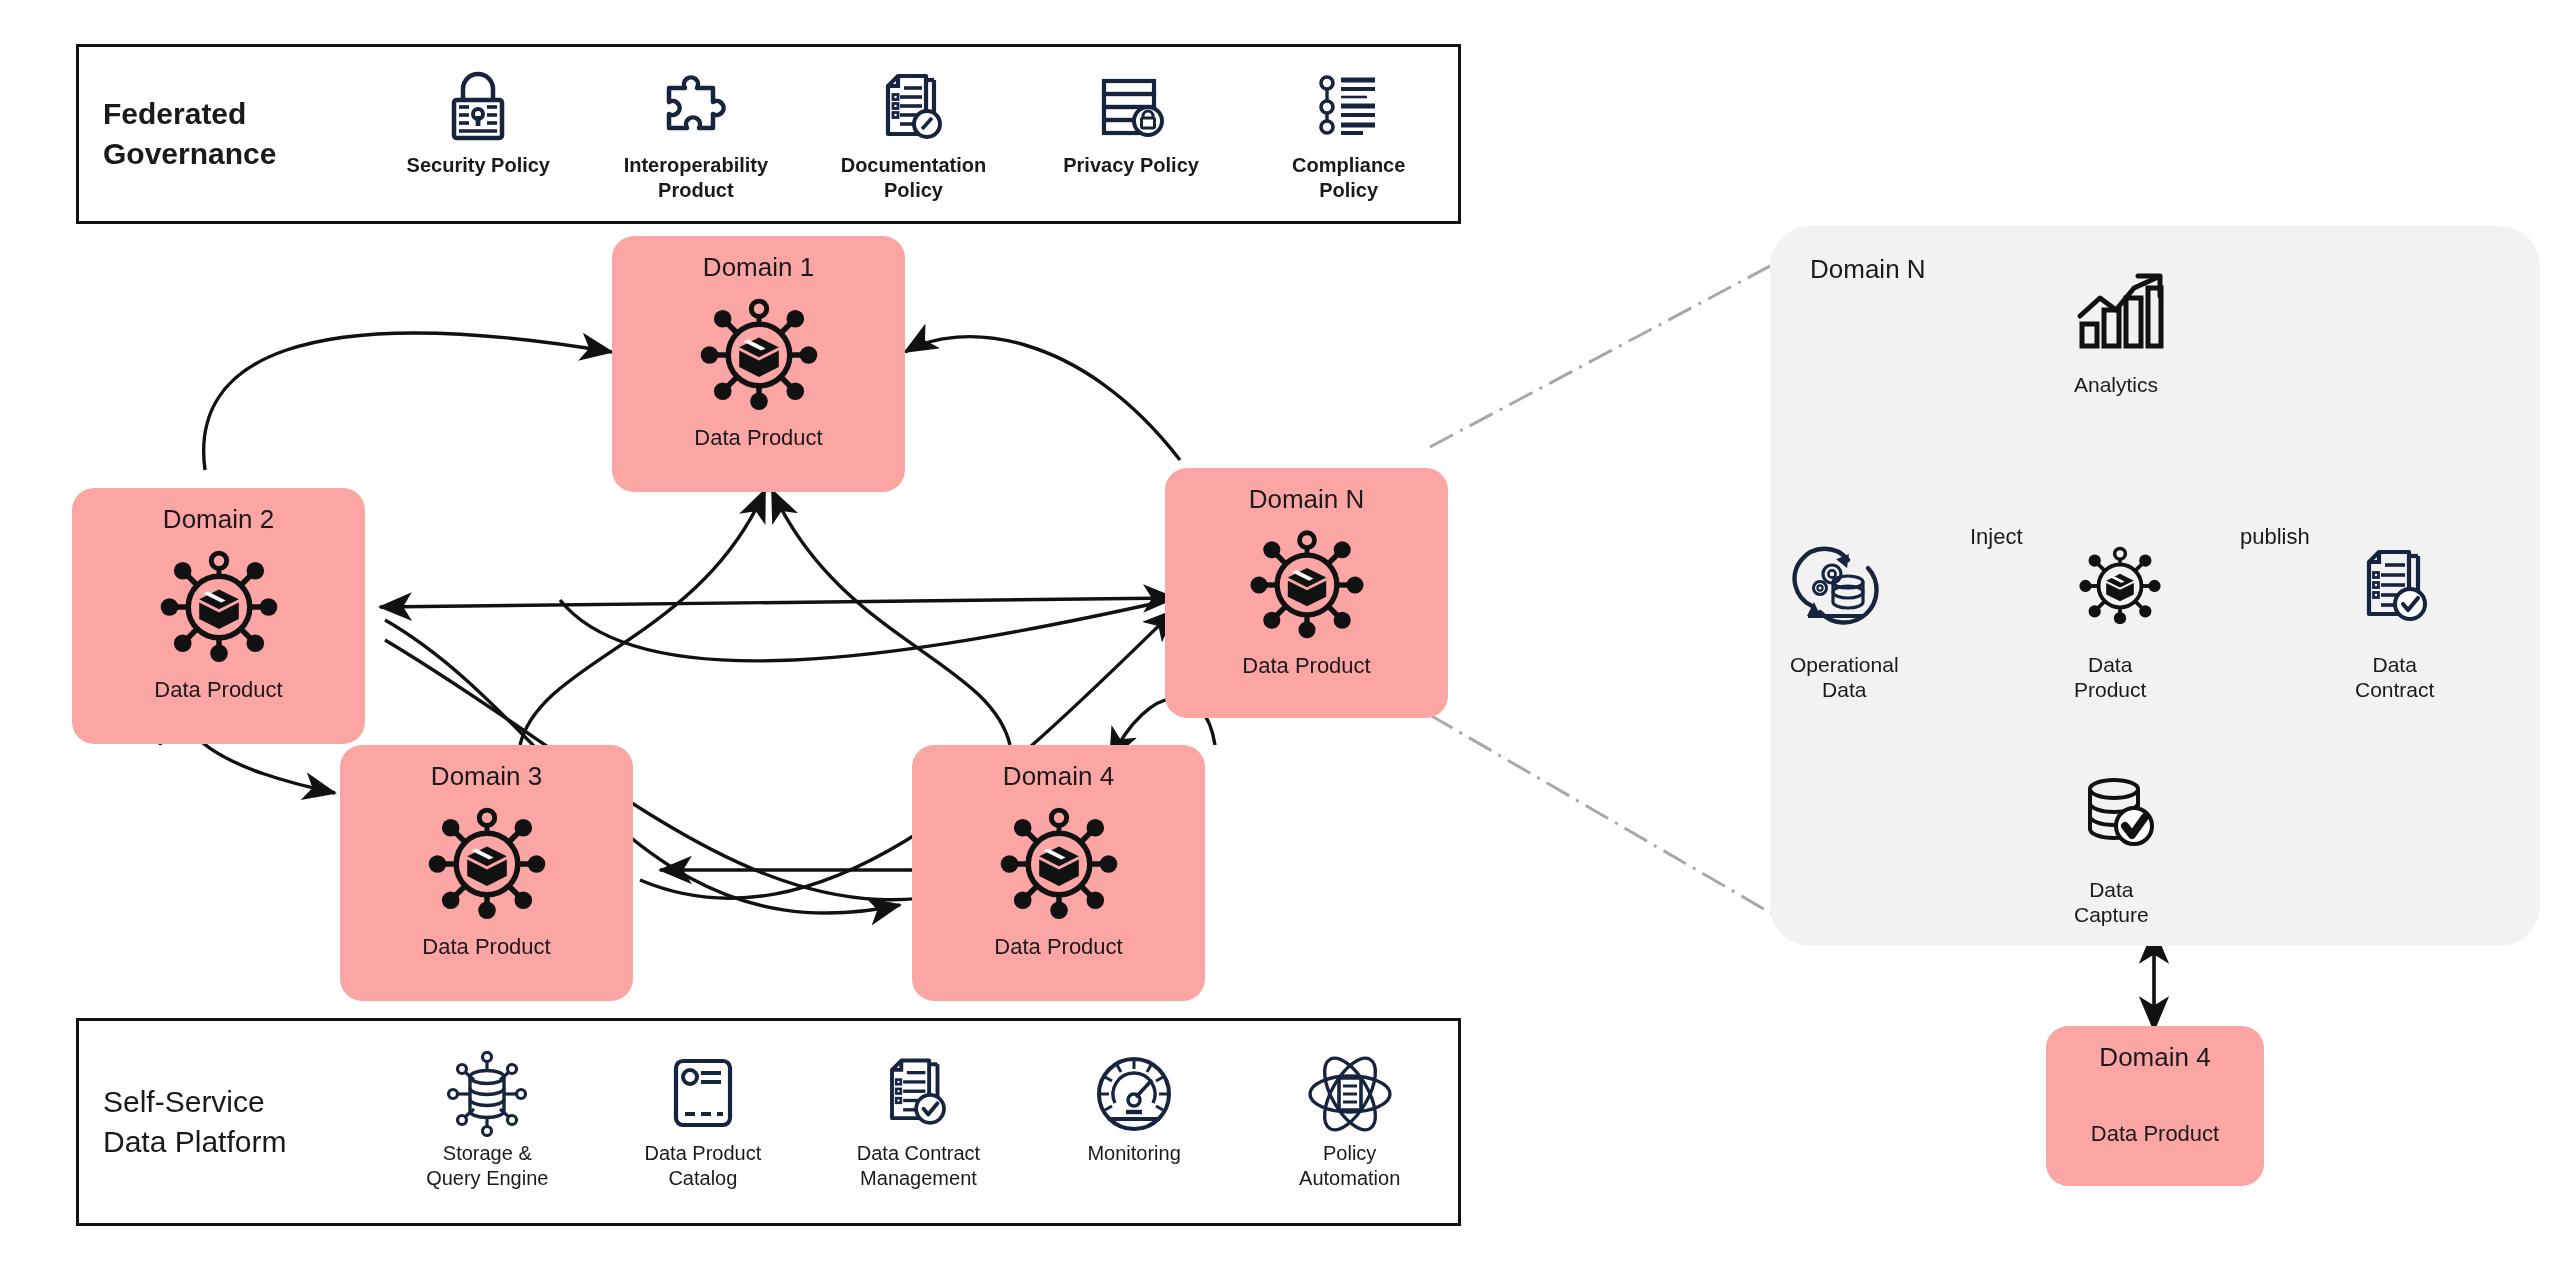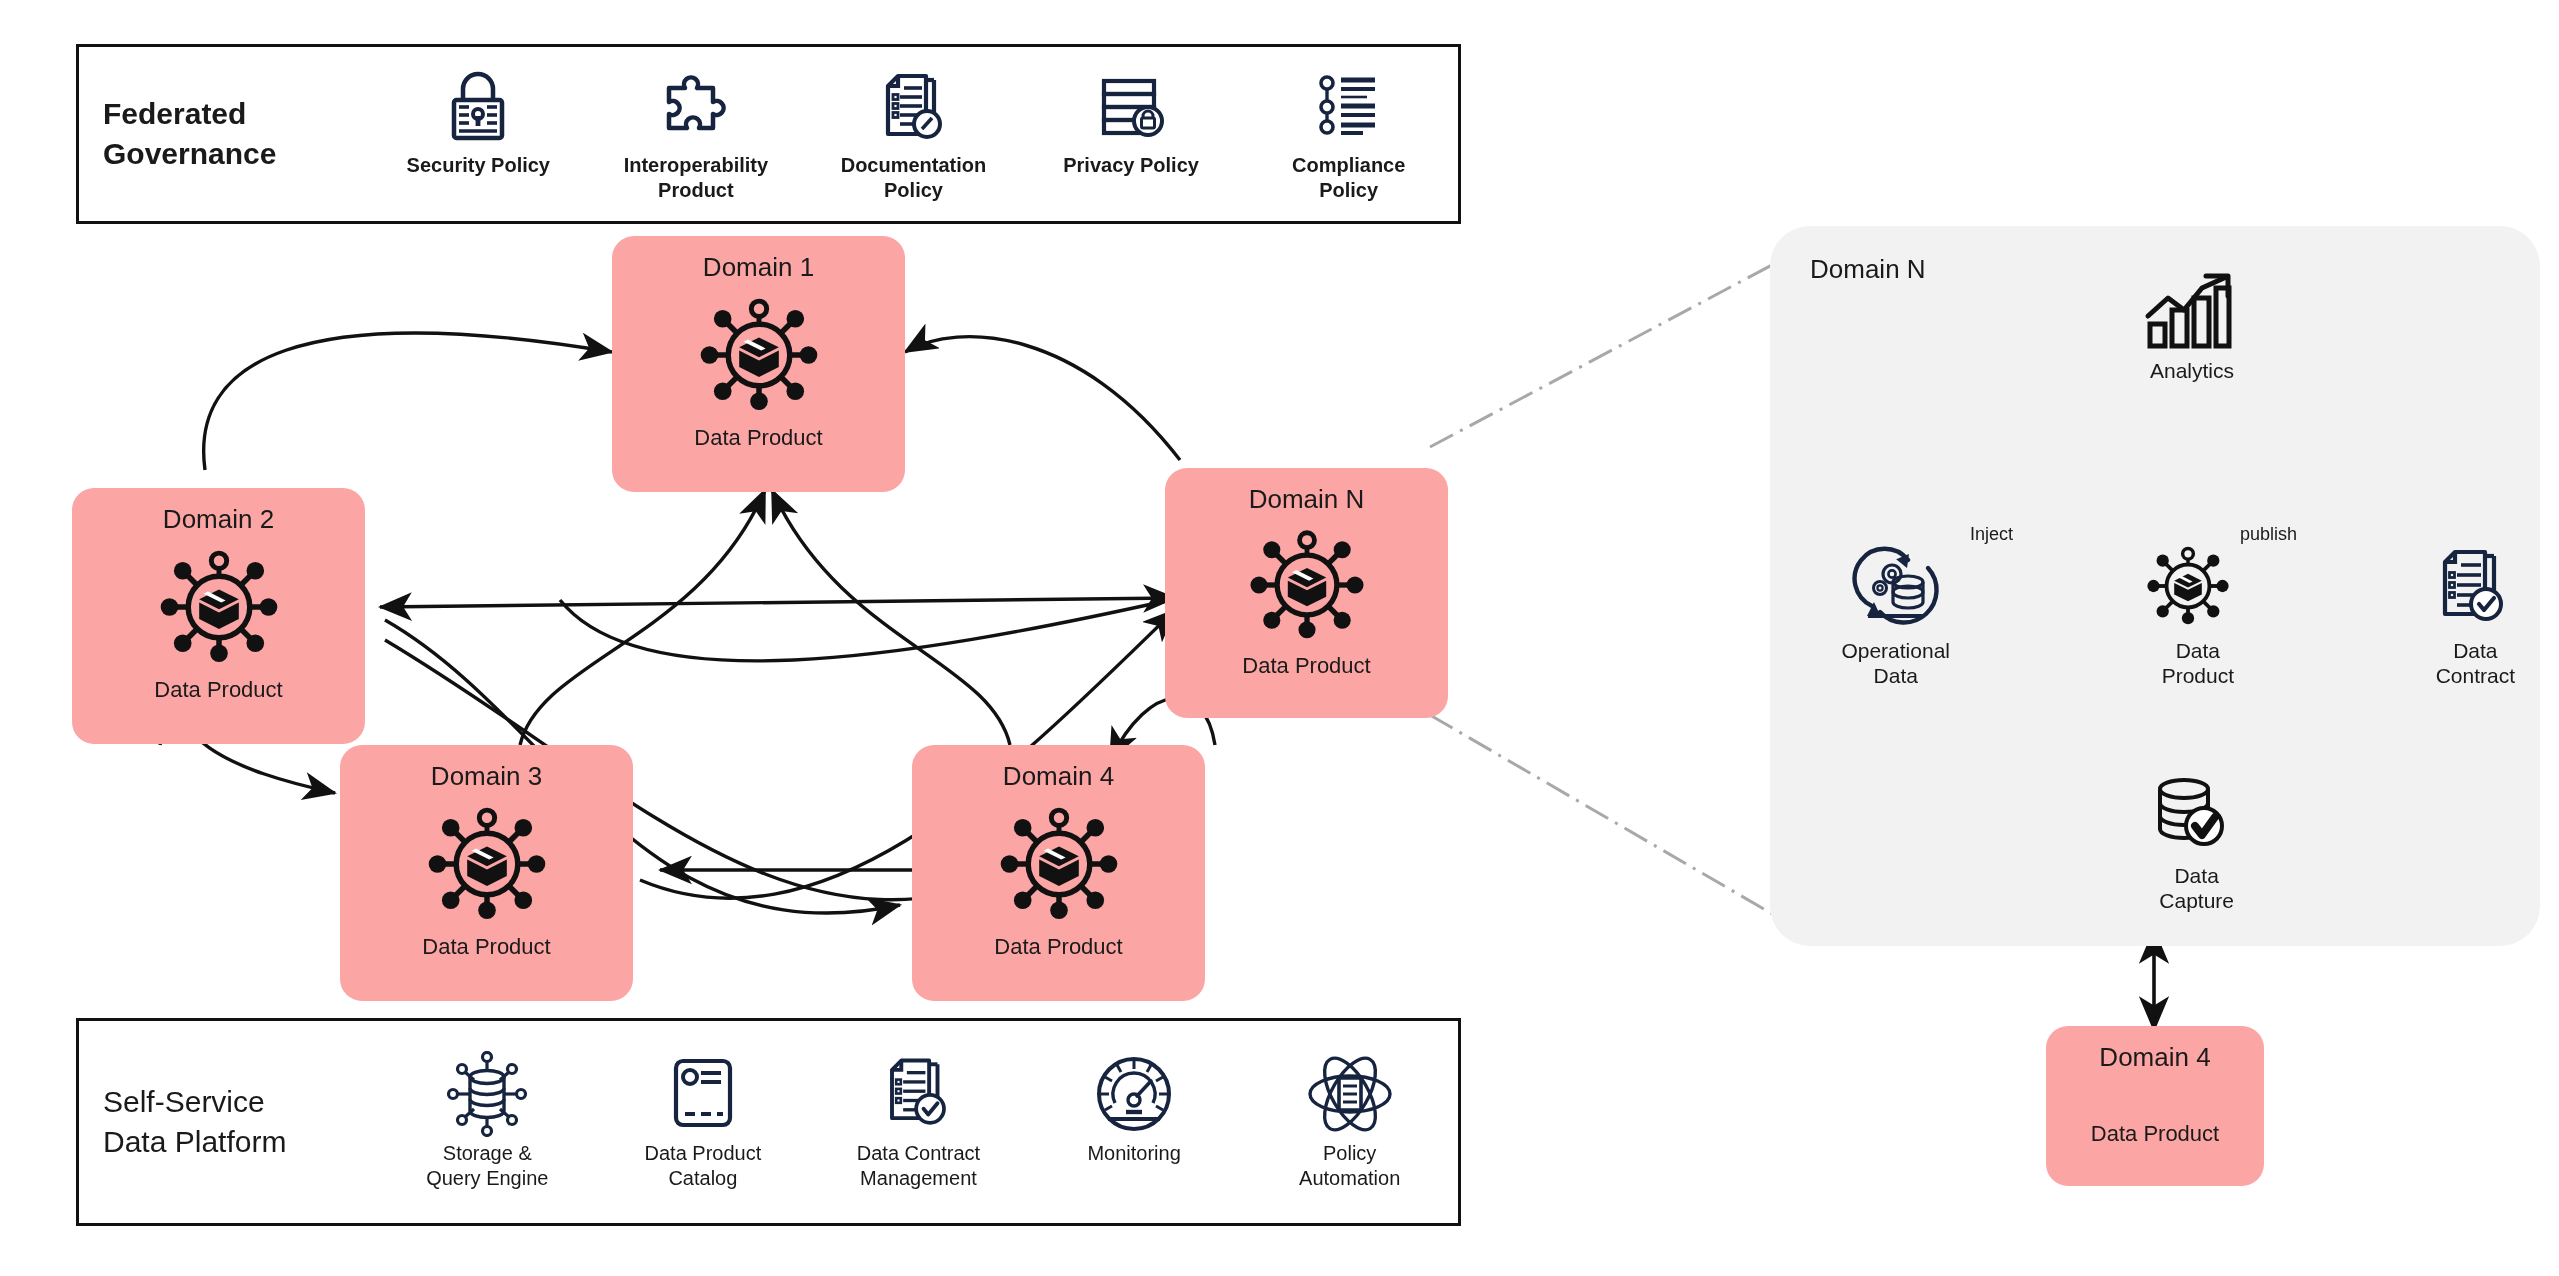--- a/index.html
+++ b/index.html
@@ -79,31 +79,32 @@
     border-radius: 40px;
   }
   #detail-title {
     position: absolute; left: 40px; top: 28px;
     font-size: 26px; color:#1a1a1a;
   }
   .node {
     position: absolute;
     display: flex;
     flex-direction: column;
-    align-items: flex-end;
+    align-items: flex-start;
     width: 160px;
+    gap: 14px;
   }
   .node .ico { height: 86px; display:flex; align-items:flex-end; justify-content:center; }
   .node .cap {
     margin-top: 6px; font-size: 21px; color:#1a1a1a;
     text-align:center; line-height:1.2; white-space: pre-line;
   }
   .edge-label {
     position: absolute;
-    font-size: 18px;
+    font-size: 22px;
     color: #1a1a1a;
   }
 
   svg.overlay {
     position: absolute; left:0; top:0;
     width: 2559px; height: 1276px;
     pointer-events: none;
   }
 </style>
 </head>

